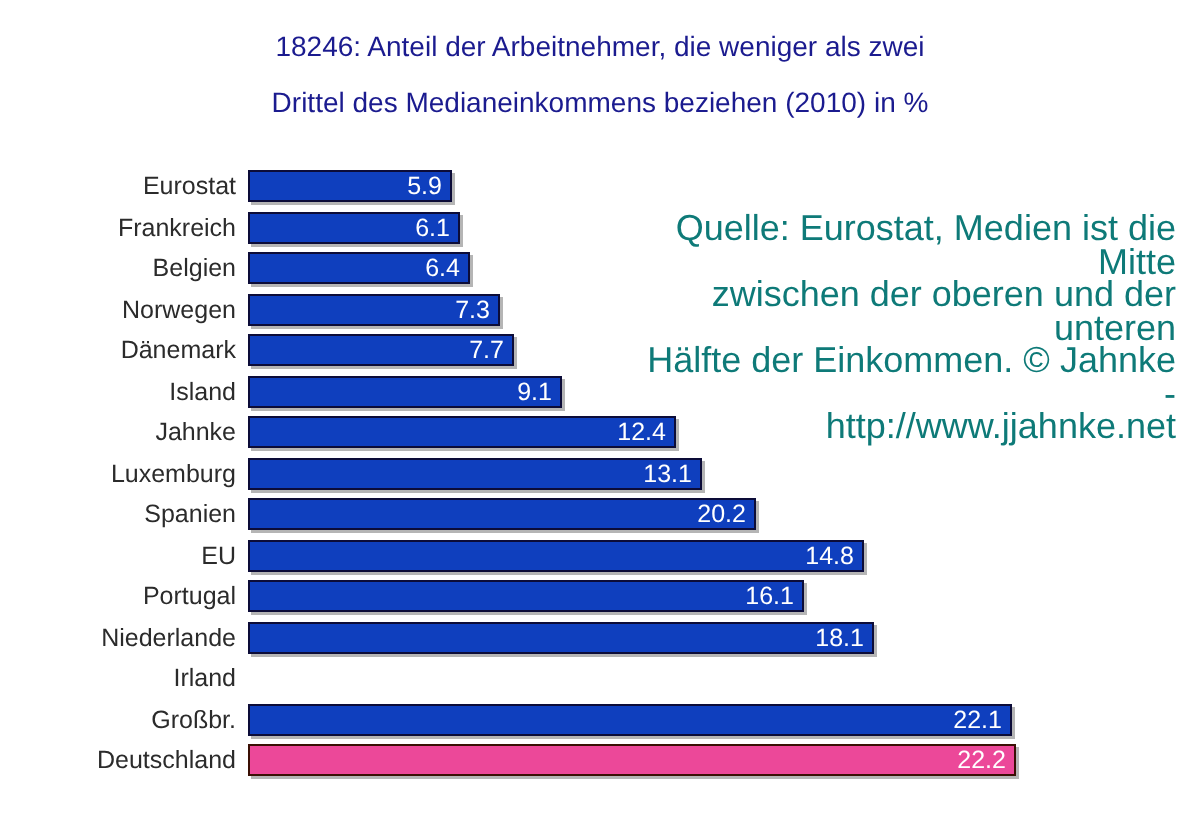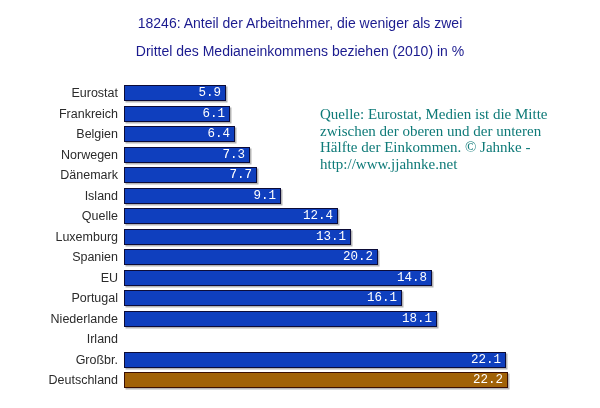--- a/index.html
+++ b/index.html
@@ -75,48 +75,49 @@
 
   .bar {
     position: relative;
     height: 16px;
     box-sizing: border-box;
     border: 1px solid #0c0c38;
     background: #0f3fbe;
     box-shadow: 1.5px 1.5px 0 rgba(90,90,90,0.45);
   }
   .bar.highlight {
-    background: #a16207;
+    background: #ec4899;
     border: 1px solid #3a0f04;
     text-align: center;
   }
 
   .bar-value {
     position: absolute;
     right: 4px;
     top: 50%;
     transform: translateY(-50%);
     color: #ffffff;
     font-size: 12.5px;
     line-height: 14px;
-    font-family: Liberation Mono, monospace;
+    font-family: Liberation Sans, sans-serif;
     white-space: nowrap;
   }
 
   
   #source-note {
     position: absolute;
     left: 320px;
     top: 106px;
     width: 268px;
     color: #0e7a78;
-    font-size: 15px;
+    font-size: 18px;
     line-height: 16.5px;
-    font-family: Liberation Serif, serif;
+    font-family: Liberation Sans, sans-serif;
     white-space: pre-line;
+    text-align: right;
   }
 </style>
 </head>
 <body>
 
 <div id="chart-root">
 
   <div id="chart-title">18246: Anteil der Arbeitnehmer, die weniger als zwei
 Drittel des Medianeinkommens beziehen (2010) in %</div>
 
@@ -163,21 +164,21 @@
       </div>
       <div class="bar-row" style="top: 102.5px;">
         <div class="bar-label">Island</div>
         <div class="bar-track" style="width: 157px;">
           <div class="bar">
             <span class="bar-value">9.1</span>
           </div>
         </div>
       </div>
       <div class="bar-row" style="top: 123px;">
-        <div class="bar-label">Quelle</div>
+        <div class="bar-label">Jahnke</div>
         <div class="bar-track" style="width: 214px;">
           <div class="bar">
             <span class="bar-value">12.4</span>
           </div>
         </div>
       </div>
       <div class="bar-row" style="top: 143.5px;">
         <div class="bar-label">Luxemburg</div>
         <div class="bar-track" style="width: 227px;">
           <div class="bar">

